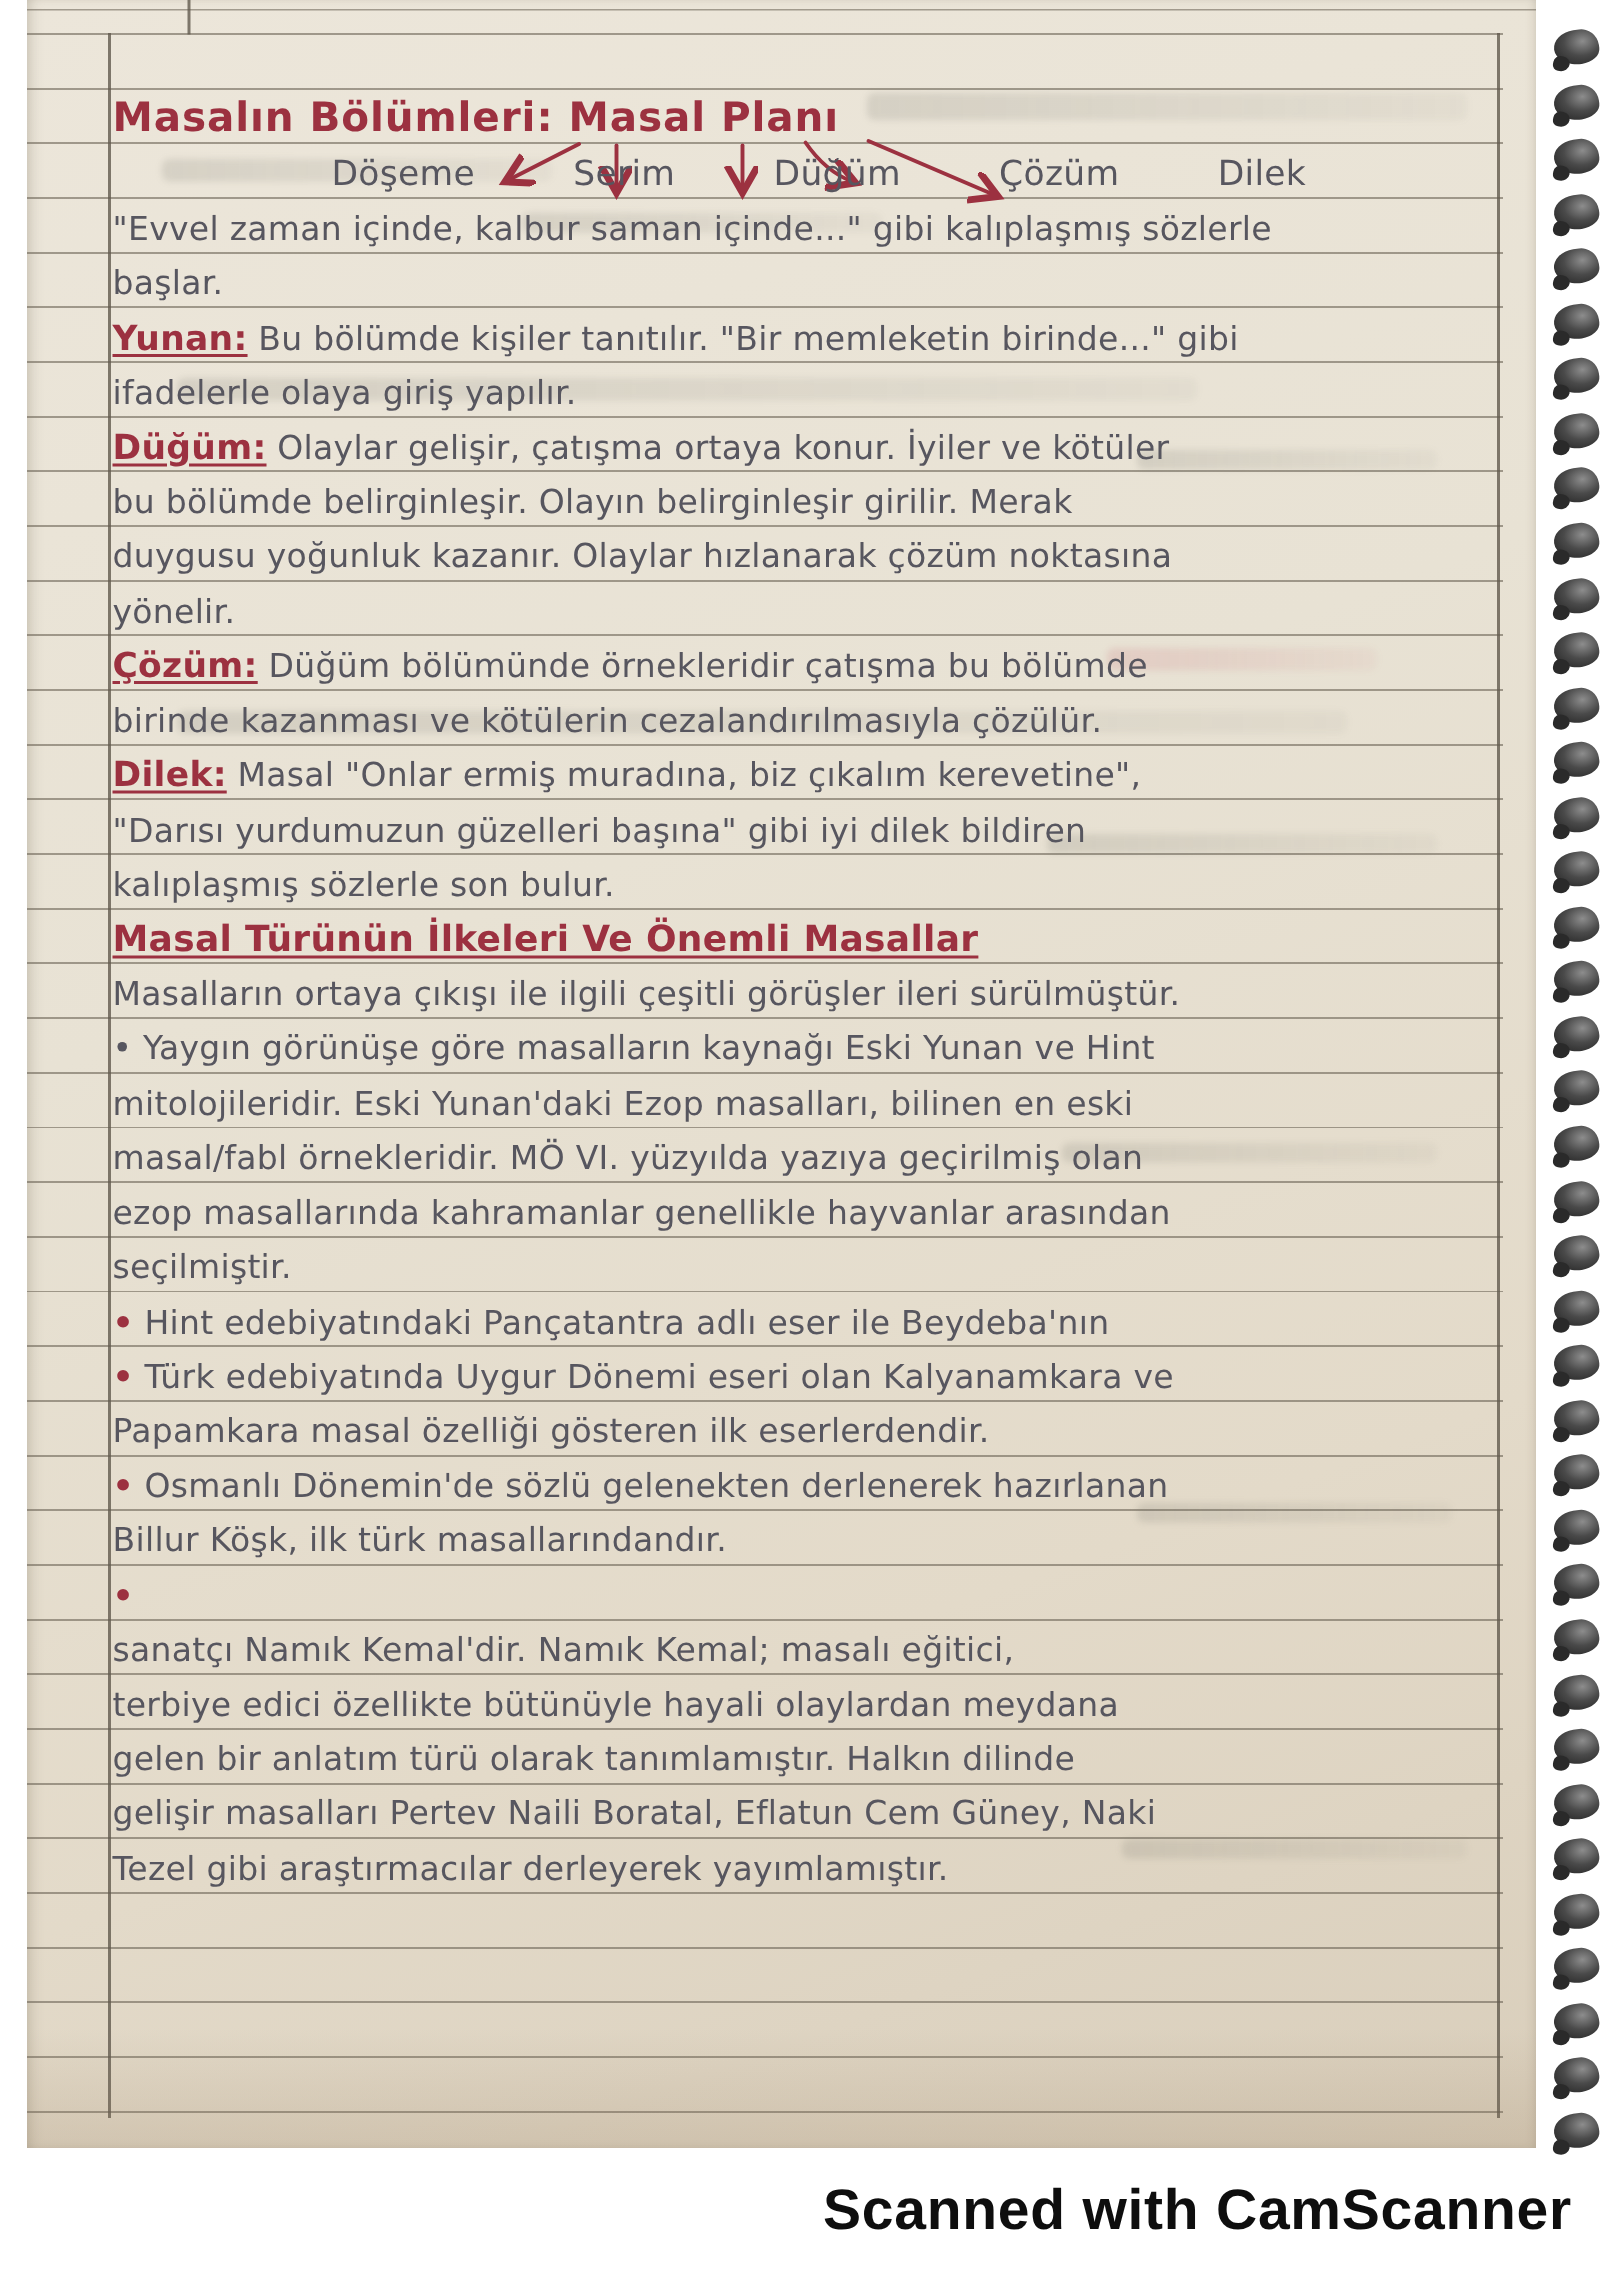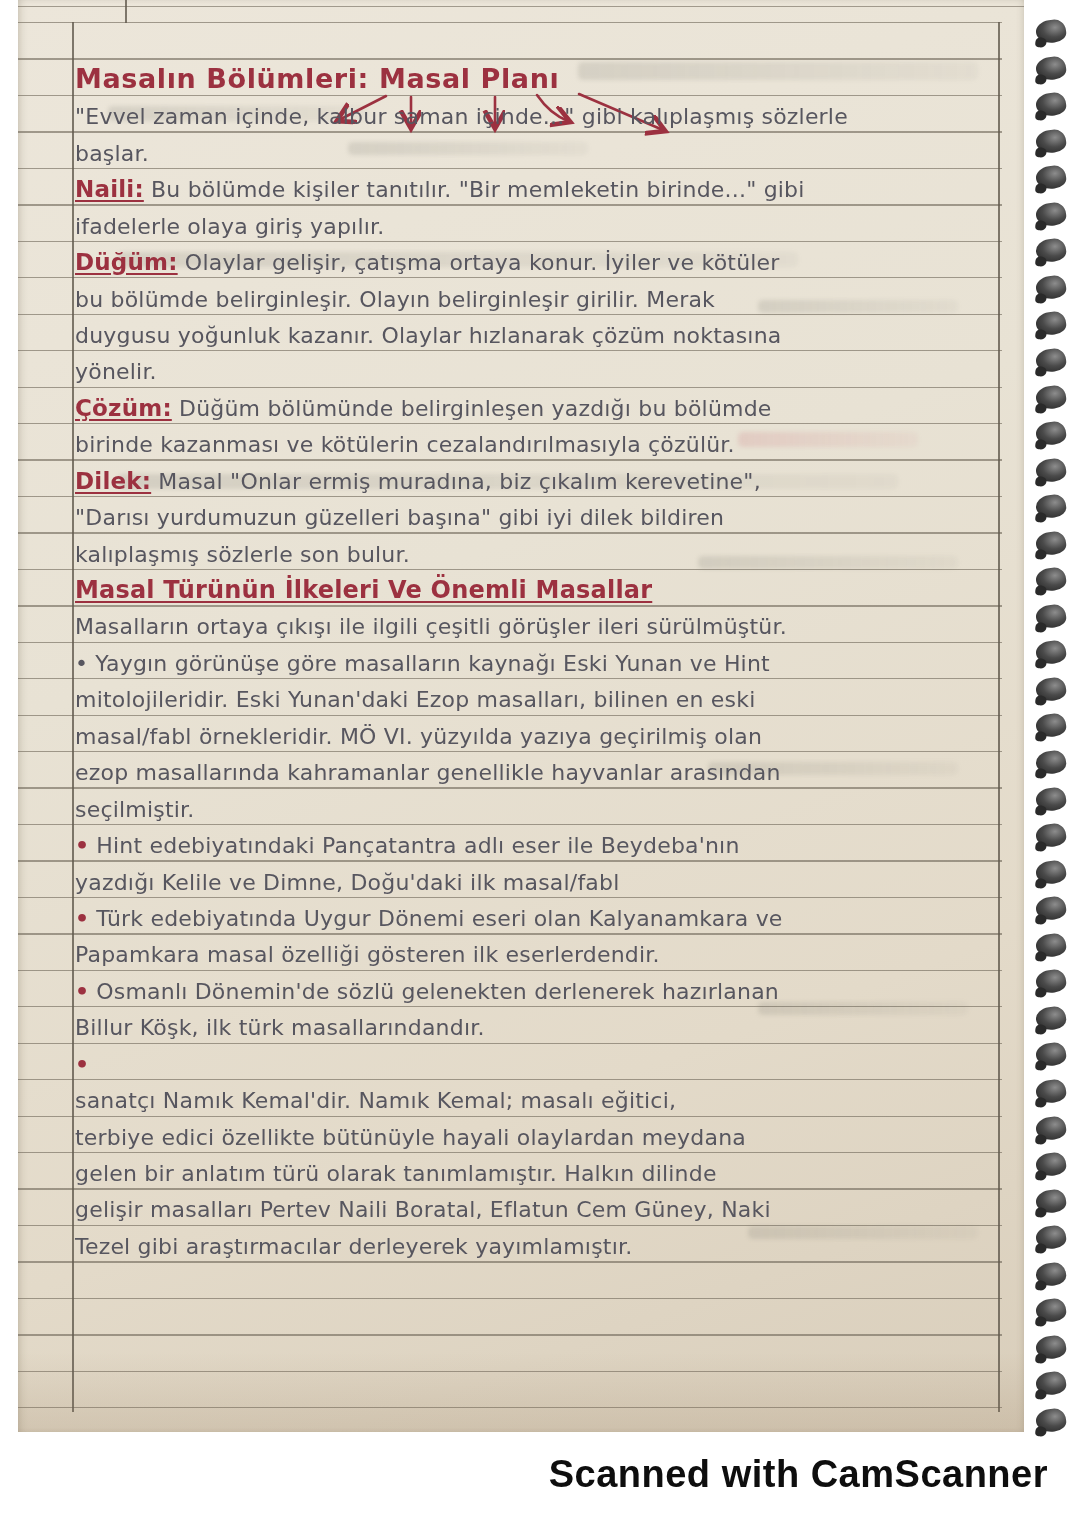--- a/index.html
+++ b/index.html
@@ -81,42 +81,42 @@
         <path d="M93,5 L93,34" marker-end="url(#ah)"></path>
         <path d="M177,5 L177,34" marker-end="url(#ah)"></path>
         <path d="M219,3 Q232,22 250,29" marker-end="url(#ah)"></path>
         <path d="M261,2 L345,38" marker-end="url(#ah)"></path>
       </g>
     </svg>
 
     <div class="text">
         <div class="line title"><span class="head">Masalın Bölümleri: Masal Planı</span></div>
         <div class="line arrows"></div>
+        <div class="line plan"><span class="body">Döşeme Serim Düğüm Çözüm Dilek</span></div>
         <div class="line"><span class="body">"Evvel zaman içinde, kalbur saman içinde..." gibi kalıplaşmış sözlerle</span></div>
         <div class="line"><span class="body">başlar.</span></div>
-        <div class="line"><span class="head">Naili:</span><span class="body"> Bu bölümde kişiler tanıtılır. "Bir memleketin birinde..." gibi</span></div>
+        <div class="line"><span class="head">Yunan:</span><span class="body"> Bu bölümde kişiler tanıtılır. "Bir memleketin birinde..." gibi</span></div>
         <div class="line"><span class="body">ifadelerle olaya giriş yapılır.</span></div>
         <div class="line"><span class="head">Düğüm:</span><span class="body"> Olaylar gelişir, çatışma ortaya konur. İyiler ve kötüler</span></div>
         <div class="line"><span class="body">bu bölümde belirginleşir. Olayın belirginleşir girilir. Merak</span></div>
         <div class="line"><span class="body">duygusu yoğunluk kazanır. Olaylar hızlanarak çözüm noktasına</span></div>
         <div class="line"><span class="body">yönelir.</span></div>
-        <div class="line"><span class="head">Çözüm:</span><span class="body"> Düğüm bölümünde belirginleşen yazdığı bu bölümde</span></div>
+        <div class="line"><span class="head">Çözüm:</span><span class="body"> Düğüm bölümünde örnekleridir çatışma bu bölümde</span></div>
         <div class="line"><span class="body">birinde kazanması ve kötülerin cezalandırılmasıyla çözülür.</span></div>
         <div class="line"><span class="head">Dilek:</span><span class="body"> Masal "Onlar ermiş muradına, biz çıkalım kerevetine",</span></div>
         <div class="line"><span class="body">"Darısı yurdumuzun güzelleri başına" gibi iyi dilek bildiren</span></div>
         <div class="line"><span class="body">kalıplaşmış sözlerle son bulur.</span></div>
         <div class="line section"><span class="head">Masal Türünün İlkeleri Ve Önemli Masallar</span></div>
         <div class="line"><span class="body">Masalların ortaya çıkışı ile ilgili çeşitli görüşler ileri sürülmüştür.</span></div>
         <div class="line"><span class="body">• Yaygın görünüşe göre masalların kaynağı Eski Yunan ve Hint</span></div>
         <div class="line"><span class="body">mitolojileridir. Eski Yunan'daki Ezop masalları, bilinen en eski</span></div>
         <div class="line"><span class="body">masal/fabl örnekleridir. MÖ VI. yüzyılda yazıya geçirilmiş olan</span></div>
         <div class="line"><span class="body">ezop masallarında kahramanlar genellikle hayvanlar arasından</span></div>
         <div class="line"><span class="body">seçilmiştir.</span></div>
         <div class="line"><span class="bullet">•</span><span class="body">Hint edebiyatındaki Pançatantra adlı eser ile Beydeba'nın</span></div>
-        <div class="line"><span class="body">yazdığı Kelile ve Dimne, Doğu'daki ilk masal/fabl</span></div>
         <div class="line"><span class="bullet">•</span><span class="body">Türk edebiyatında Uygur Dönemi eseri olan Kalyanamkara ve</span></div>
         <div class="line"><span class="body">Papamkara masal özelliği gösteren ilk eserlerdendir.</span></div>
         <div class="line"><span class="bullet">•</span><span class="body">Osmanlı Dönemin'de sözlü gelenekten derlenerek hazırlanan</span></div>
         <div class="line"><span class="body">Billur Köşk, ilk türk masallarındandır.</span></div>
         <div class="line"><span class="bullet">•</span></div>
         <div class="line"><span class="body">sanatçı Namık Kemal'dir. Namık Kemal; masalı eğitici,</span></div>
         <div class="line"><span class="body">terbiye edici özellikte bütünüyle hayali olaylardan meydana</span></div>
         <div class="line"><span class="body">gelen bir anlatım türü olarak tanımlamıştır. Halkın dilinde</span></div>
         <div class="line"><span class="body">gelişir masalları Pertev Naili Boratal, Eflatun Cem Güney, Naki</span></div>
         <div class="line"><span class="body">Tezel gibi araştırmacılar derleyerek yayımlamıştır.</span></div>

